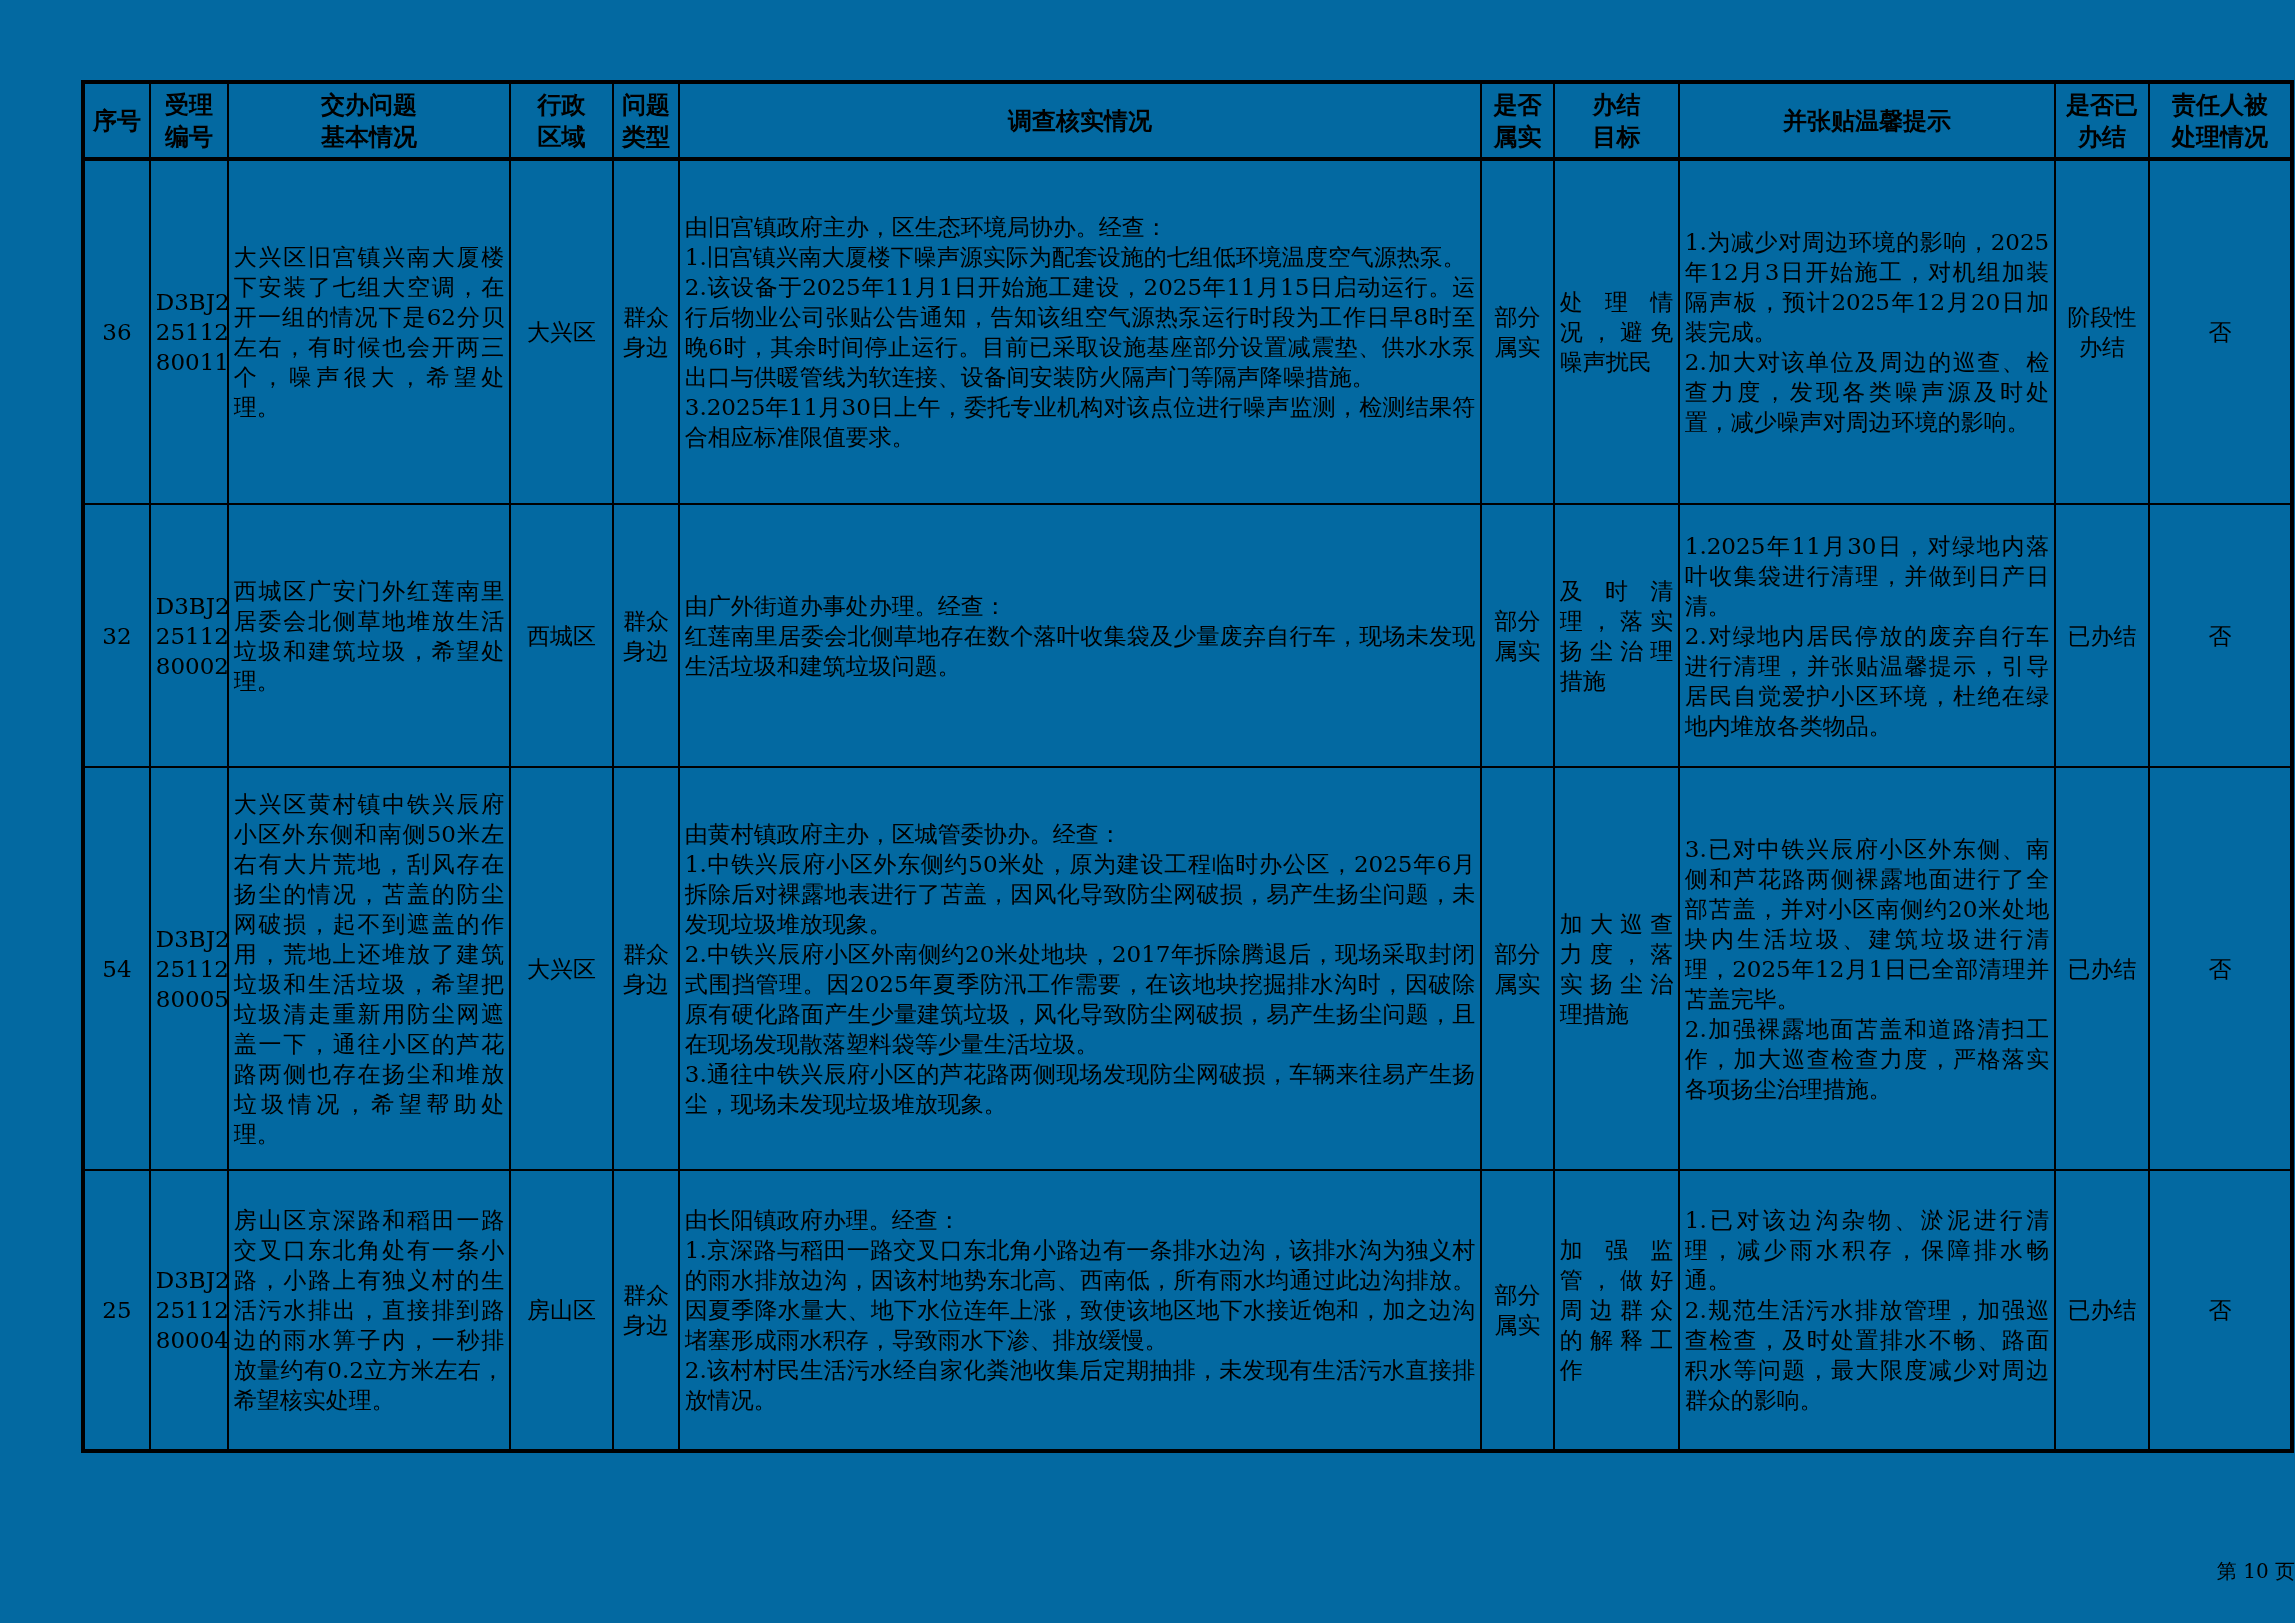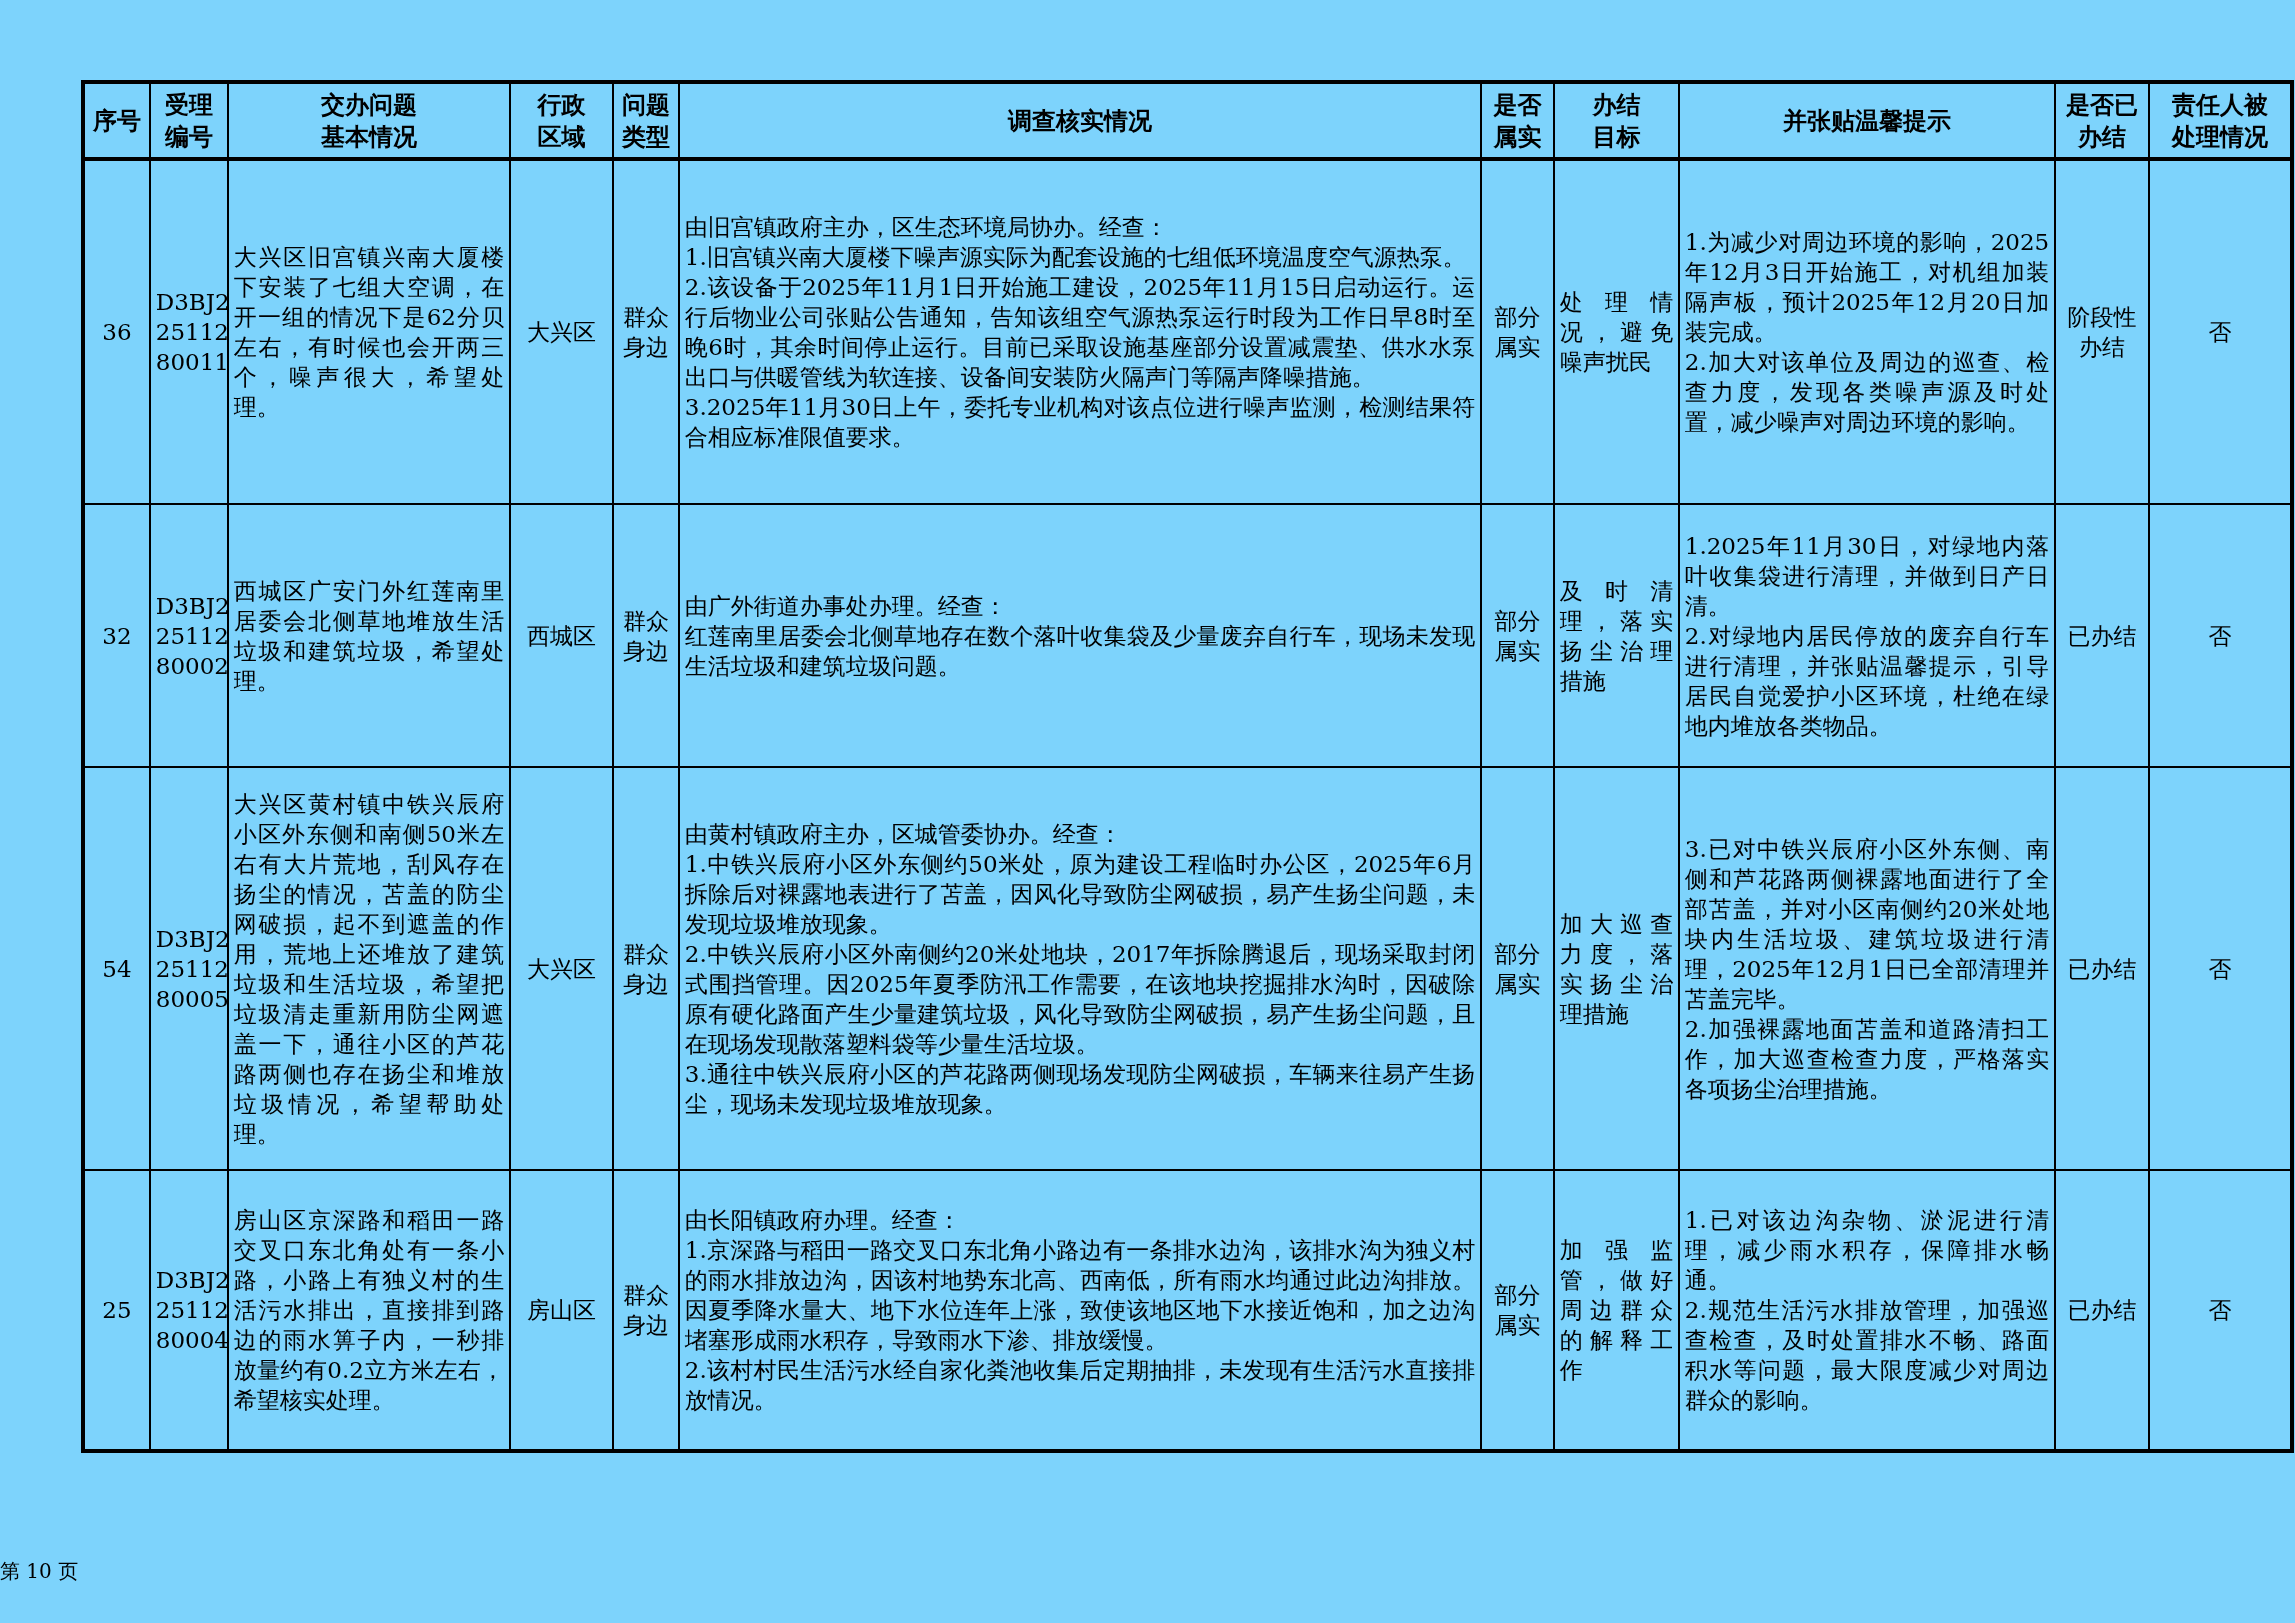--- a/index.html
+++ b/index.html
@@ -3,21 +3,21 @@
 <meta charset="utf-8">
 <style>
   html,body { margin:0; padding:0; }
   body {
     width:2295px; height:1624px;
     background:#ffffff;
     font-family:"DejaVu Serif","Liberation Serif",serif;
     color:#000;
     position:relative;
   }
-  .page { position:absolute; inset:0; background:#7dd3fc; }
+  .page { position:absolute; inset:0; background:#0369a1; }
 
   table.report {
     position:absolute; left:81px; top:80px;
     width:2208px;
     border-collapse:collapse;
     table-layout:fixed;
     border:4.3px solid #000;
   }
   th,td {
     border:2.4px solid #000;
@@ -43,21 +43,21 @@
   td.c { text-align:center; }
   td.j { text-align:justify; }
   tr.hr  { height:77px; }
   tr.r31 { height:345px; }
   tr.r32 { height:263px; }
   tr.r33 { height:403px; }
   tr.r34 { height:281px; }
 
   .footer {
     position:absolute; left:0; right:0; top:1558px;
-    text-align:left;
+    text-align:right;
     font-size:20px;
     font-family:"DejaVu Serif","Liberation Serif",serif;
   }
 </style>
 </head>
 <body>
 
 <div class="page">
 
   <table class="report">

